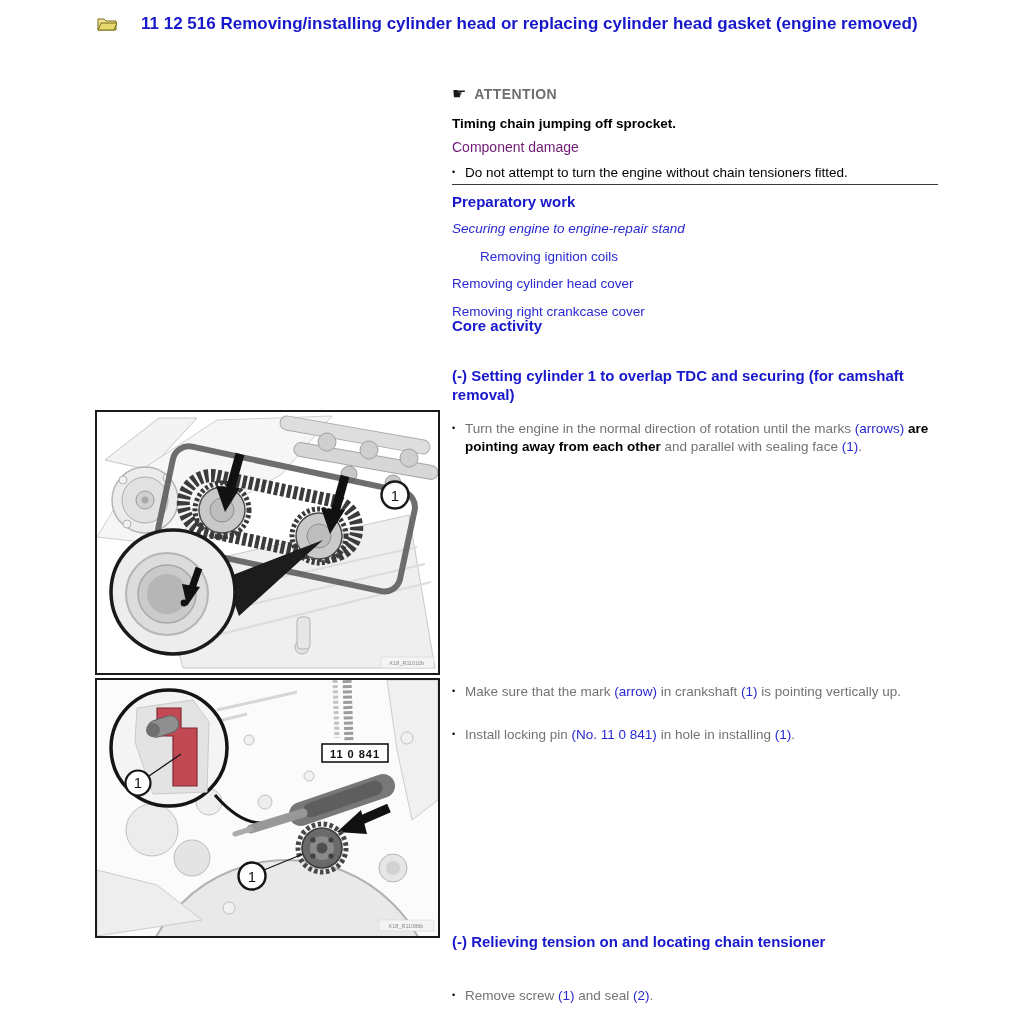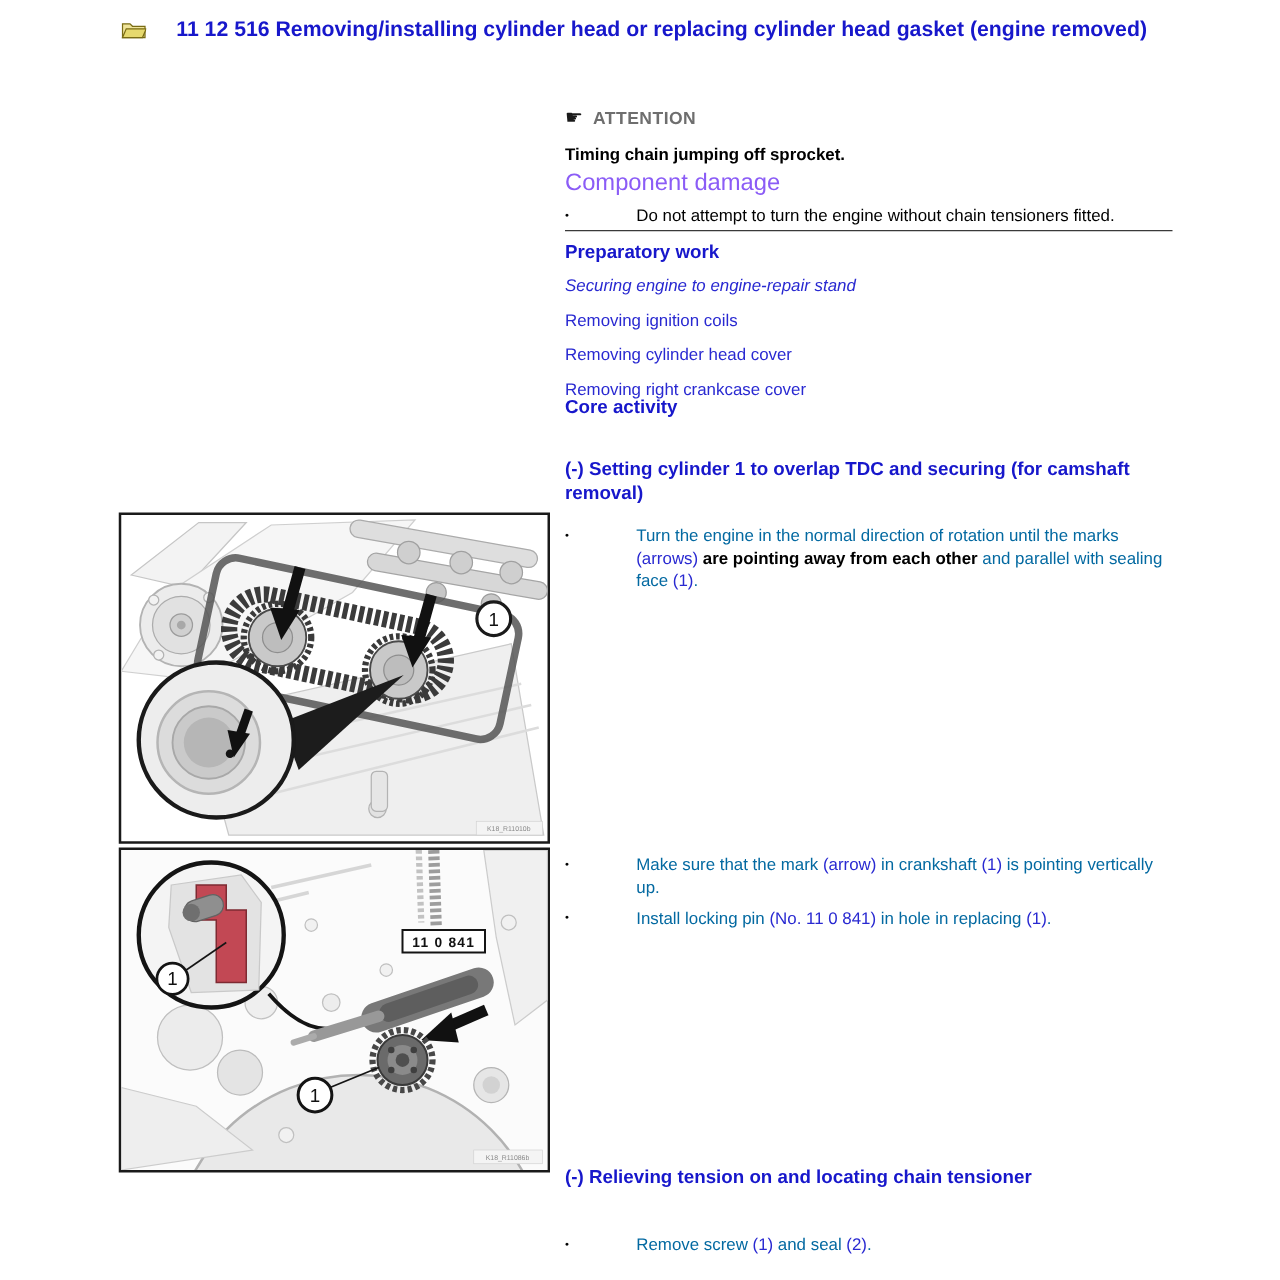--- a/index.html
+++ b/index.html
@@ -22,29 +22,29 @@
   .doc-title{
     font-size:17px;font-weight:bold;line-height:21px;color:var(--heading-blue);
     width:800px;
   }
 
   
   .rc{left:452px;width:486px;}
   .att-head{display:flex;align-items:center;gap:8px;}
   .att-hand{font-family:"DejaVu Sans",sans-serif;font-size:16px;line-height:16px;color:#1a1a1a;}
   .att-label{font-size:14px;font-weight:bold;letter-spacing:.4px;color:var(--attention-gray);}
-  .txt{font-size:19px;line-height:18px;color:#8b5cf6;}
+  .txt{font-size:14px;line-height:18px;color:#701a75;}
   .txt-b{font-size:13.5px;line-height:18px;font-weight:bold;color:#000;}
   .rule{border-top:1px solid #3a3a3a;height:0;width:486px;}
   .h-blue{font-size:15px;font-weight:bold;color:var(--heading-blue);line-height:19px;}
   .link{font-size:13.5px;line-height:18px;color:var(--link-blue);cursor:pointer;}
   .bullet-row{display:flex;}
   .bullet-mark{flex:0 0 13px;font-size:9px;line-height:17px;color:#000;}
-  .bullet-txt{flex:1;font-size:13.5px;line-height:18px;margin-left:44px;}
-  .seg-n{color:#0369a1;}
+  .bullet-txt{flex:1;font-size:13.5px;line-height:18px;}
+  .seg-n{color:#737373;}
   .seg-b{color:#000;font-weight:bold;}
   .seg-l{color:var(--link-blue);}
 
   
   .figure{border:2px solid #1a1a1a;background:#fff;}
   .figure svg{display:block;width:100%;height:100%;}
   .callout-text{font-size:15px;fill:#111;}
   .tool-text{font-size:11px;font-weight:bold;fill:#111;letter-spacing:1px;}
   .wm-text{font-size:5.5px;fill:#8a8a8a;}
 </style>
@@ -68,40 +68,40 @@
 <div class="abs rc txt-b" style="top:115px;">Timing chain jumping off sprocket.</div>
 <div class="abs rc txt" style="top:138px;">Component damage</div>
 <div class="abs rc bullet-row" style="top:164px;">
   <span class="bullet-mark">•</span>
   <span class="bullet-txt">Do not attempt to turn the engine without chain tensioners fitted.</span>
 </div>
 <div class="abs rc rule" style="top:184px;"></div>
 
 <div class="abs rc h-blue" style="top:192px;">Preparatory work</div>
 <div class="abs rc link" style="top:220px;font-style:italic;">Securing engine to engine-repair stand</div>
-<div class="abs rc link" style="top:248px;">Removing ignition coils</div>
+<div class="abs rc link" style="top:248px;margin-left:28px;">Removing ignition coils</div>
 <div class="abs rc link" style="top:275px;">Removing cylinder head cover</div>
 <div class="abs rc link" style="top:303px;">Removing right crankcase cover</div>
 
 <div class="abs rc h-blue" style="top:316px;">Core activity</div>
 <div class="abs rc h-blue" style="top:366px;">(-) Setting cylinder 1 to overlap TDC and securing (for camshaft removal)</div>
 
 <div class="abs rc bullet-row" style="top:420px;">
   <span class="bullet-mark">•</span>
   <span class="bullet-txt"><span class="seg-n">Turn the engine in the normal direction of rotation until the marks </span><span class="seg-l">(arrows)</span><span class="seg-n"> </span><span class="seg-b">are pointing away from each other</span><span class="seg-n"> and parallel with sealing face </span><span class="seg-l">(1)</span><span class="seg-n">.</span></span>
 </div>
 
 <div class="abs rc bullet-row" style="top:683px;">
   <span class="bullet-mark">•</span>
   <span class="bullet-txt"><span class="seg-n">Make sure that the mark </span><span class="seg-l">(arrow)</span><span class="seg-n"> in crankshaft </span><span class="seg-l">(1)</span><span class="seg-n"> is pointing vertically up.</span></span>
 </div>
 
 <div class="abs rc bullet-row" style="top:726px;">
   <span class="bullet-mark">•</span>
-  <span class="bullet-txt"><span class="seg-n">Install locking pin </span><span class="seg-l">(No. 11 0 841)</span><span class="seg-n"> in hole in replacing </span><span class="seg-l">(1)</span><span class="seg-n">.</span></span>
+  <span class="bullet-txt"><span class="seg-n">Install locking pin </span><span class="seg-l">(No. 11 0 841)</span><span class="seg-n"> in hole in installing </span><span class="seg-l">(1)</span><span class="seg-n">.</span></span>
 </div>
 
 <div class="abs figure" style="left:95px;top:410px;width:345px;height:265px;">
   <svg viewBox="0 0 341 261">
 
     <g>
       <polygon points="8,48 62,6 100,6 52,58" fill="#f3f3f3" stroke="#c6c6c6"></polygon>
       <polygon points="0,125 38,62 120,8 235,4 185,62 62,132" fill="#f6f6f6" stroke="#cfcfcf"></polygon>
       <polygon points="60,160 312,103 338,256 86,256" fill="#efefef" stroke="#c9c9c9"></polygon>
       <line x1="95" y1="185" x2="320" y2="135" stroke="#dcdcdc" stroke-width="2"></line>

